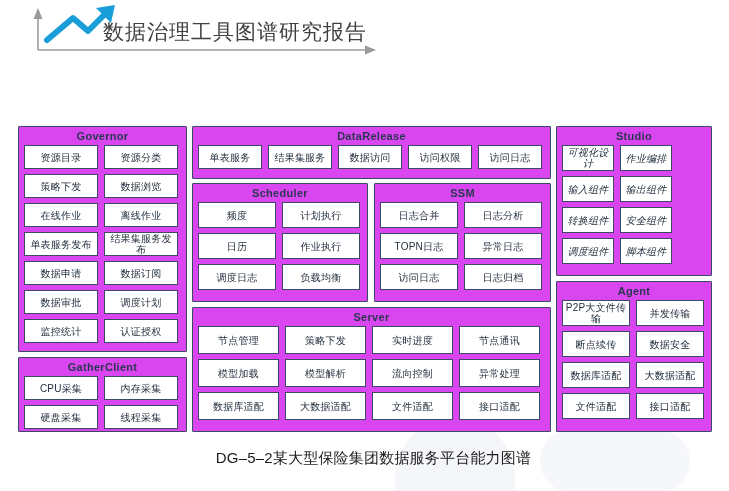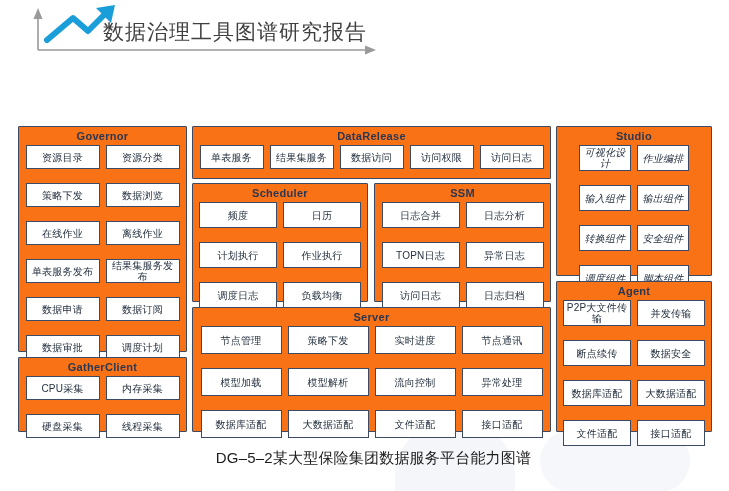--- a/index.html
+++ b/index.html
@@ -29,40 +29,39 @@
     font-family:"Liberation Serif","DejaVu Serif",serif;
     font-size:21px;color:#3f3f3f;letter-spacing:1px;white-space:nowrap;
   }
 
   
   .board{position:absolute;left:0;top:0;width:729px;height:491px;}
 
   .panel{
     position:absolute;
     border:1.6px solid #3d4a63;
-    background:#f97316;
+    background:#d946ef;
     box-sizing:border-box;
     border-radius:1px;
   }
   .panel-title{
     text-align:center;
     font-size:11px;
     font-weight:bold;
     color:#2b3750;
     letter-spacing:0.3px;
     margin:3px 0 3px 0;
     line-height:12px;
     font-family:"Liberation Sans","DejaVu Sans",sans-serif;
   }
   .grid{
     display:flex;flex-wrap:wrap;
     padding:0 5px 5px 5px;
     box-sizing:border-box;
-    gap:14px 6px;
-    justify-content:center;
+    gap:5px 6px;
   }
   .cell{
     border:1.3px solid #3d4a63;
     background:#fff;
     box-sizing:border-box;
     display:flex;align-items:center;justify-content:center;
     text-align:center;
     font-size:10px;
     color:#24303f;
     line-height:11px;
@@ -177,22 +176,22 @@
         <div class="cell">数据访问</div>
         <div class="cell">访问权限</div>
         <div class="cell">访问日志</div>
       </div>
     </div>
 
     <div class="panel p-scheduler">
       <div class="panel-title">Scheduler</div>
       <div class="grid">
         <div class="cell">频度</div>
+        <div class="cell">计划执行</div>
         <div class="cell">日历</div>
-        <div class="cell">计划执行</div>
         <div class="cell">作业执行</div>
         <div class="cell">调度日志</div>
         <div class="cell">负载均衡</div>
       </div>
     </div>
 
     <div class="panel p-ssm">
       <div class="panel-title">SSM</div>
       <div class="grid">
         <div class="cell">日志合并</div>

